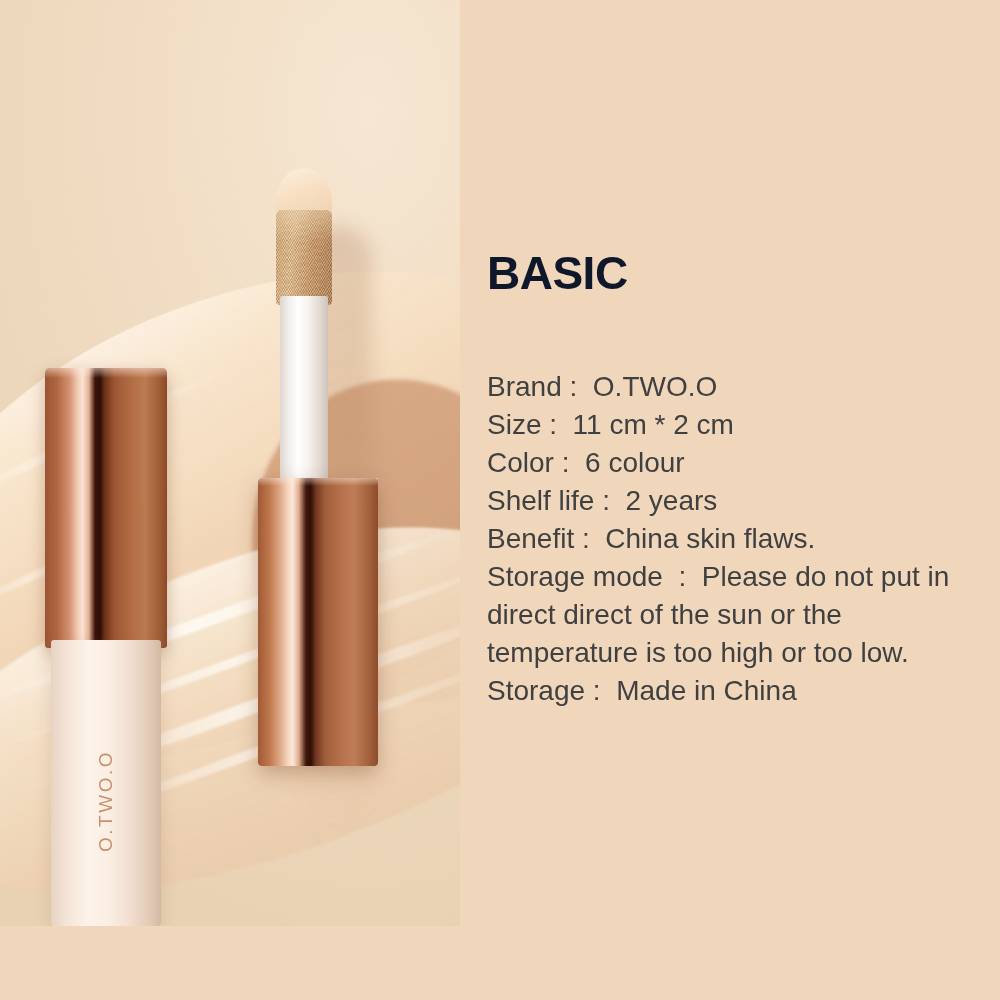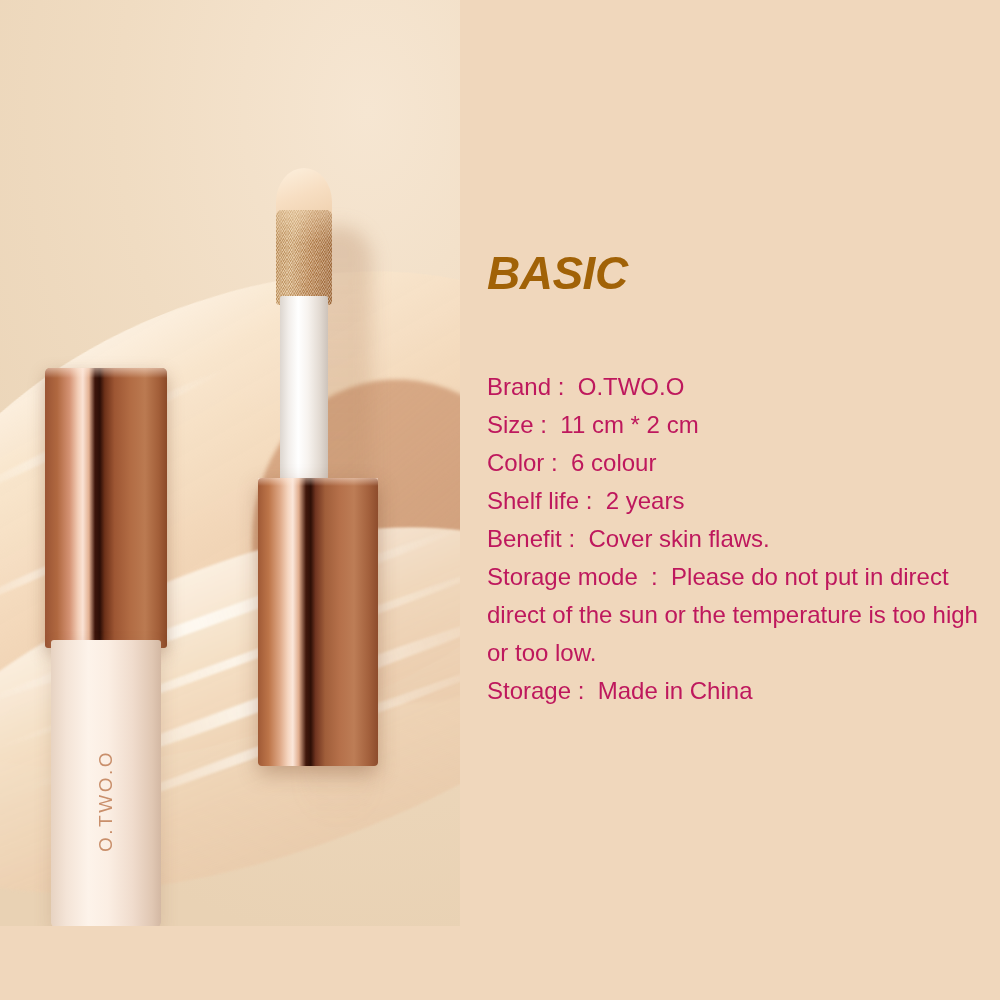--- a/index.html
+++ b/index.html
@@ -269,37 +269,36 @@
     left: 460px;
     top: 0;
     width: 540px;
     height: 1000px;
   }
   .heading {
     position: absolute;
     left: 27px;
     top: 248px;
     width: 480px;
-    color: #a16207;
+    color: #0f172a;
     font-size: 46px;
     line-height: 50px;
     font-weight: bold;
     letter-spacing: -0.5px;
     font-family: "Liberation Sans", sans-serif;
-    font-style: italic;
   }
   .heading .l2 { display: block; }
 
   .speclist {
     position: absolute;
     left: 27px;
     top: 368px;
     width: 505px;
-    color: #be185d;
-    font-size: 24px;
+    color: #404040;
+    font-size: 28px;
     line-height: 38px;
     font-family: "Liberation Sans", sans-serif;
   }
   .spec-row {
     display: block;
     white-space: pre-wrap;
   }
 </style>
 </head>
 <body>
@@ -338,19 +337,19 @@
 
     <div class="heading">
       <span class="l1">BASIC</span>
     </div>
 
     <div class="speclist">
       <span class="spec-row">Brand :  O.TWO.O</span>
       <span class="spec-row">Size :  11 cm * 2 cm</span>
       <span class="spec-row">Color :  6 colour</span>
       <span class="spec-row">Shelf life :  2 years</span>
-      <span class="spec-row">Benefit :  Cover skin flaws.</span>
+      <span class="spec-row">Benefit :  China skin flaws.</span>
       <span class="spec-row">Storage mode  :  Please do not put in direct direct of the sun or the temperature is too high or too low.</span>
       <span class="spec-row">Storage :  Made in China</span>
     </div>
 
   </div>
 </div>
 
 </body></html>

